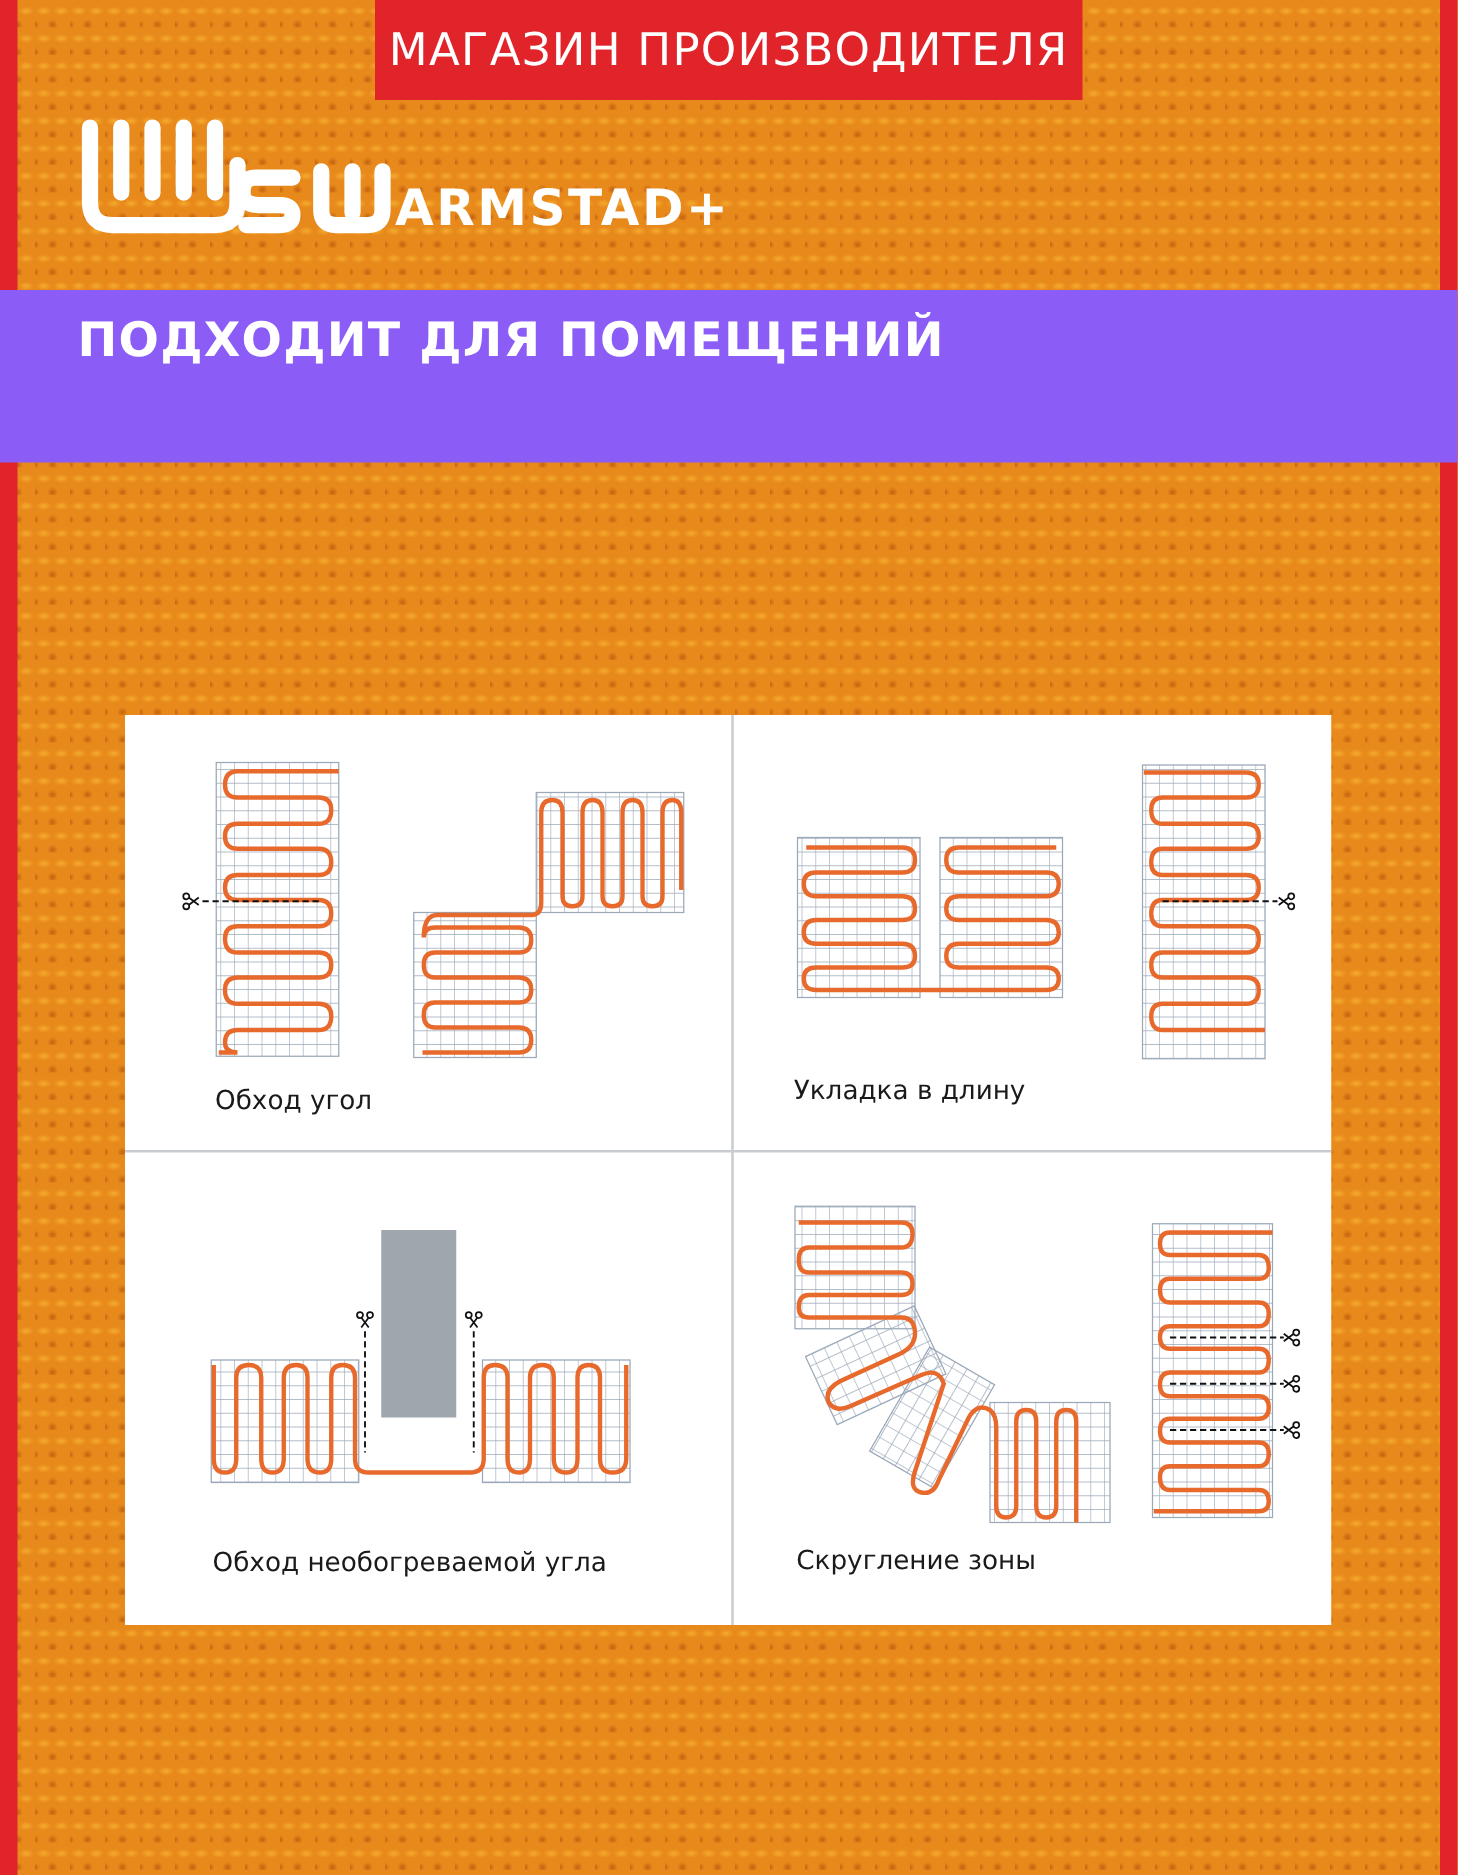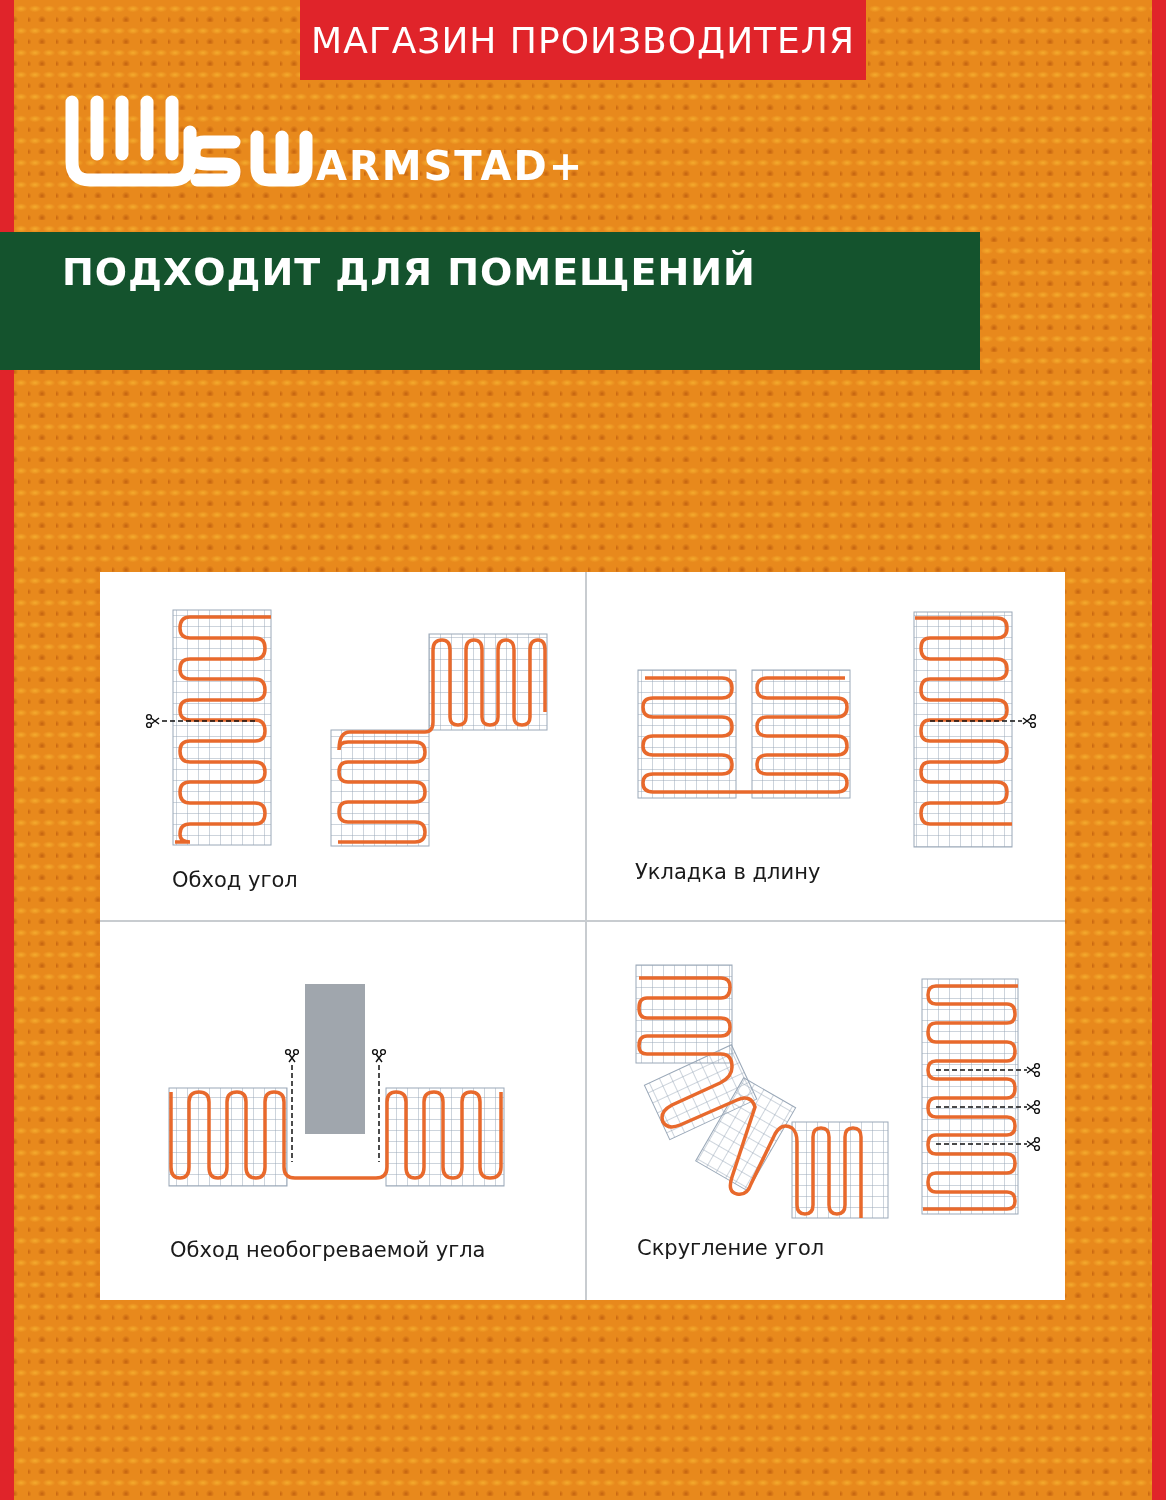--- a/index.html
+++ b/index.html
@@ -8,21 +8,21 @@
     background-image:
       radial-gradient(ellipse 9px 5px at 25% 40%, rgba(255,200,60,.55), transparent 70%),
       radial-gradient(ellipse 9px 5px at 75% 40%, rgba(255,200,60,.55), transparent 70%),
       radial-gradient(ellipse 6px 6px at 50% 90%, rgba(150,50,0,.45), transparent 70%),
       radial-gradient(ellipse 5px 5px at 0% 90%, rgba(150,50,0,.45), transparent 70%);
     background-size:28px 22px;}
   .frame{position:absolute;inset:0;border:14px solid #e0242a;border-top:none;border-bottom:none;pointer-events:none;}
   .topbadge{position:absolute;left:300px;top:0;width:566px;height:80px;background:#e0242a;display:flex;align-items:center;justify-content:center;}
   .topbadge span{color:#fff;font-size:36px;letter-spacing:1px;font-family:"DejaVu Sans",sans-serif;}
   .logo{position:absolute;left:62px;top:92px;height:100px;display:flex;align-items:flex-end;}
-  .banner{position:absolute;left:0;top:232px;width:980px;height:138px;background:#14532d;text-align:right;}
+  .banner{position:absolute;left:0;top:232px;width:1166px;height:138px;background:#8b5cf6;text-align:right;}
   .banner .l1,.banner .l2{position:absolute;left:62px;color:#fff;font-weight:900;font-size:38px;font-family:"DejaVu Sans",sans-serif;letter-spacing:1px;}
   .banner .l1{top:18px;} .banner .l2{top:80px;}
   .card{position:absolute;left:100px;top:572px;width:965px;height:728px;background:#fff;display:grid;grid-template-columns:485px 480px;grid-template-rows:348px 380px;}
   .cell{position:relative;}
   .cell.r{border-left:2px solid #c8ccd0;}
   .cell.b{border-top:2px solid #c8ccd0;}
   .caption{position:absolute;color:#1a1a1a;font-size:21px;font-family:"DejaVu Sans",sans-serif;}
   svg{position:absolute;left:0;top:0;}
 </style>
 </head>
@@ -118,15 +118,15 @@
       <path d="M52 56 H134 Q143 56 143 65 Q143 76 134 76 H60 Q52 76 52 86 Q52 96 60 96 H134 Q143 96 143 105 Q143 114 134 114 H60 Q52 114 52 124 Q52 132 60 132 H134 Q145 132 145 145 Q145 155 133 161 L85 183 Q72 190 76 200 Q81 208 93 203 L150 178 Q164 172 168 185 L145 255 Q140 270 150 272 Q160 274 164 262 L188 212 Q195 200 205 206 Q210 210 210 220 V283 Q210 292 218 292 Q226 292 226 283 V215 Q226 206 234 206 Q242 206 242 215 V283 Q242 292 250 292 Q258 292 258 283 V215 Q258 206 266 206 Q274 206 274 215 V296" fill="none" stroke="#e8692c" stroke-width="3.5"></path>
       <rect x="335" y="57" width="96" height="235" fill="url(#grid)" stroke="#9aa8b8"></rect>
       <path d="M431 64 H349 Q341 64 341 73 Q341 82 349 82 H420 Q428 82 428 92 Q428 101 420 101 H349 Q341 101 341 110 Q341 120 349 120 H420 Q428 120 428 129 Q428 139 420 139 H349 Q341 139 341 148 Q341 157 349 157 H420 Q428 157 428 166 Q428 176 420 176 H349 Q341 176 341 186 Q341 195 349 195 H420 Q428 195 428 204 Q428 213 420 213 H349 Q341 213 341 223 Q341 232 349 232 H420 Q428 232 428 241 Q428 251 420 251 H349 Q341 251 341 260 Q341 270 349 270 H420 Q428 270 428 279 Q428 287 420 287 H336" fill="none" stroke="#e8692c" stroke-width="3.5"></path>
       <line x1="349" y1="148" x2="440" y2="148" stroke="#111" stroke-width="1.5" stroke-dasharray="5,3"></line>
       <line x1="349" y1="185" x2="440" y2="185" stroke="#111" stroke-width="1.5" stroke-dasharray="5,3"></line>
       <line x1="349" y1="222" x2="440" y2="222" stroke="#111" stroke-width="1.5" stroke-dasharray="5,3"></line>
       <use href="#sc" x="447" y="148" transform="rotate(180 447 148)"></use>
       <use href="#sc" x="447" y="185" transform="rotate(180 447 185)"></use>
       <use href="#sc" x="447" y="222" transform="rotate(180 447 222)"></use>
     </svg>
-    <div class="caption" style="left:50px;top:314px;">Скругление угол</div>
+    <div class="caption" style="left:50px;top:314px;">Скругление зоны</div>
   </div>
 </div>
 
 </body></html>

